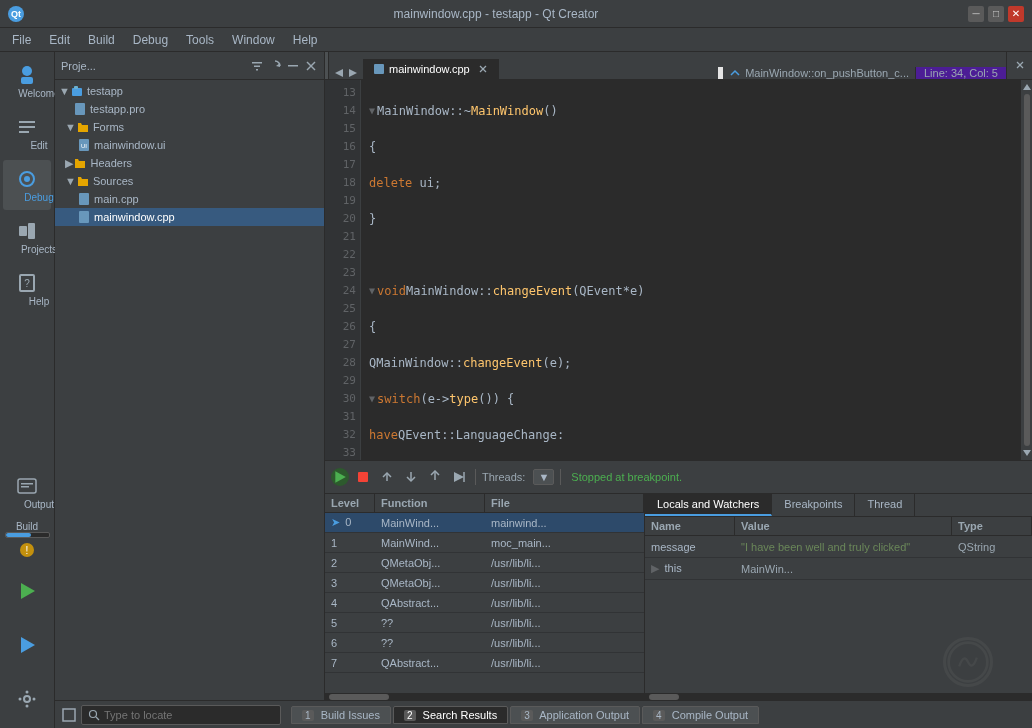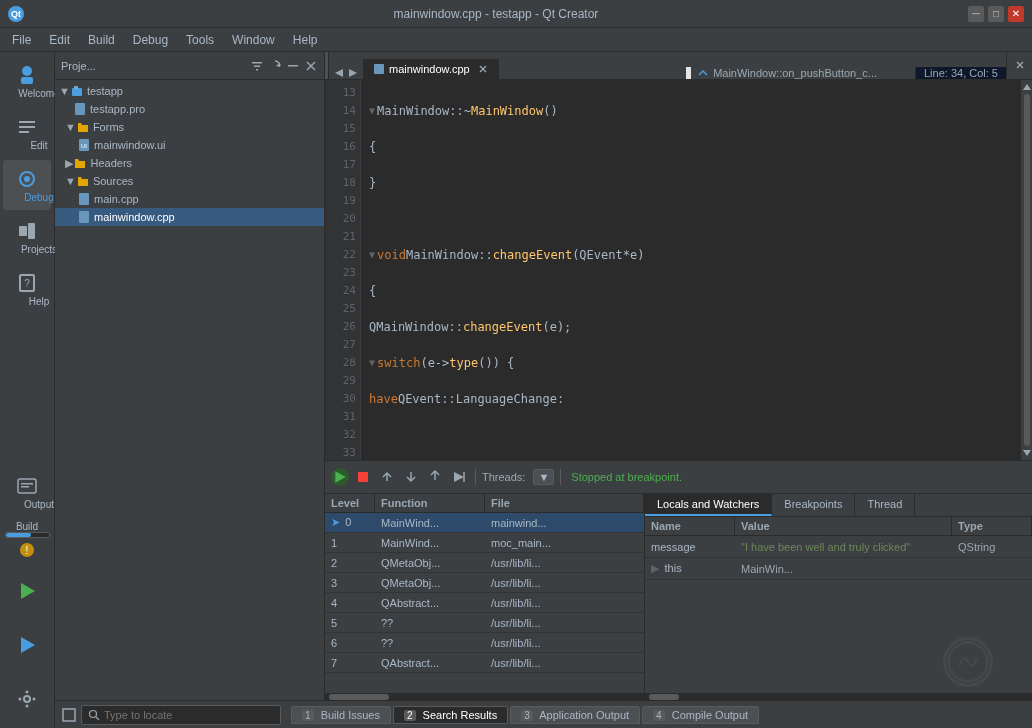--- a/index.html
+++ b/index.html
@@ -374,21 +374,21 @@
                 </svg>
             </div>
 
             <div style="flex:1; background:#3c3f41;"></div>
             <div style="display:flex; align-items:center; padding:0 6px; background:#3c3f41; gap:4px; font-size:11px; color:#9aa7b1; border-left:5px solid #e5e5e5;">
               <svg width="12" height="12">
                   <path d="M2 8 L6 4 L10 8" stroke="#4a9de0" stroke-width="1.5" fill="none"></path>
                 </svg>
               <span style="font-size:11px;">MainWindow::on_pushButton_c...</span>
             </div>
-            <div style="display:flex; align-items:center; padding:0 8px; background:#0f172a; font-size:11px; color:#9aa7b1; border-left:1px solid #2b2b2b;margin-left:32px;">
+            <div style="display:flex; align-items:center; padding:0 8px; background:#4c1d95; font-size:11px; color:#9aa7b1; border-left:1px solid #2b2b2b;">
               <span>Line: 34, Col: 5</span>
             </div>
             <div style="width:26px; height:28px; background:#3c3f41; border-left:1px solid #2b2b2b; display:flex; align-items:center; justify-content:center; cursor:pointer;">
               <svg width="10" height="10">
                   <line x1="2" y1="2" x2="8" y2="8" stroke="#9aa7b1" stroke-width="1.2"></line>
                   <line x1="8" y1="2" x2="2" y2="8" stroke="#9aa7b1" stroke-width="1.2"></line>
                 </svg>
             </div>
           </div>
 
@@ -412,20 +412,21 @@
               <div>28</div>
                 <div>29</div>
                 <div>30</div>
                 <div>31</div>
                 <div>32</div>
               <div>33</div>
             </div>
             <div id="code-content">
 <div class="line"><span class="fold-icon">▼</span><span class="type">MainWindow</span><span class="punct">::~</span><span class="func">MainWindow</span><span class="punct">()</span></div>
 <div class="line"><span class="punct">{</span></div>
+<div class="line">    <span class="kw">delete</span> ui<span class="punct">;</span></div>
 <div class="line"><span class="punct">}</span></div>
 <div class="line"></div>
 <div class="line"><span class="fold-icon">▼</span><span class="kw">void</span> <span class="type">MainWindow</span><span class="punct">::</span><span class="func">changeEvent</span><span class="punct">(</span><span class="type">QEvent</span> <span class="punct">*</span>e<span class="punct">)</span></div>
 <div class="line"><span class="punct">{</span></div>
 <div class="line">    <span class="type">QMainWindow</span><span class="punct">::</span><span class="func">changeEvent</span><span class="punct">(</span>e<span class="punct">);</span></div>
 <div class="line"><span class="fold-icon">▼</span>    <span class="kw">switch</span> <span class="punct">(</span>e<span class="punct">-&gt;</span><span class="func">type</span><span class="punct">()) {</span></div>
 <div class="line">    <span class="kw">have</span> <span class="type">QEvent</span><span class="punct">::</span>LanguageChange<span class="punct">:</span></div>
 
 
 

